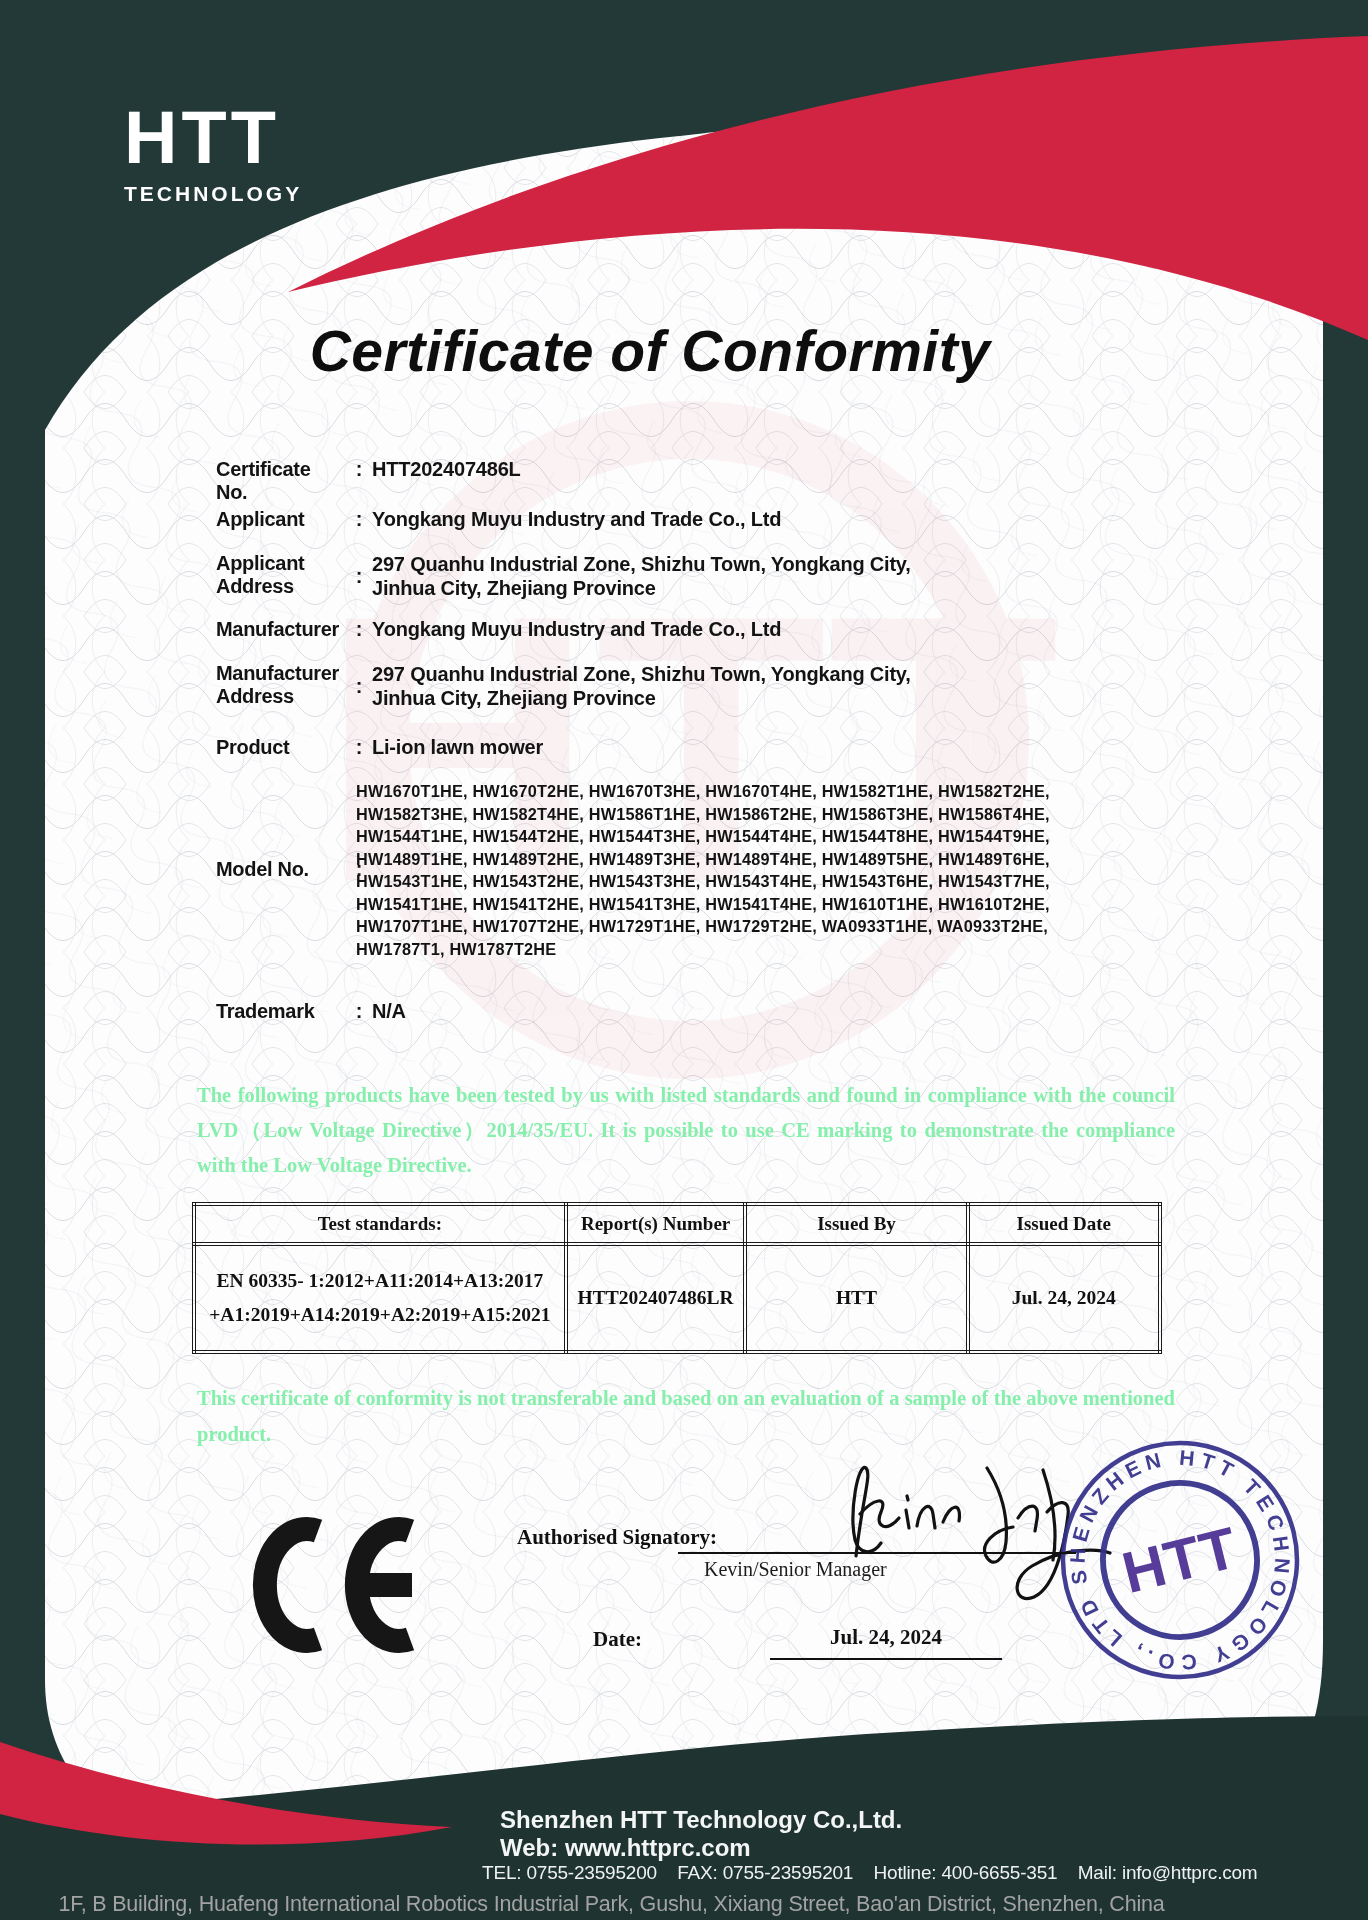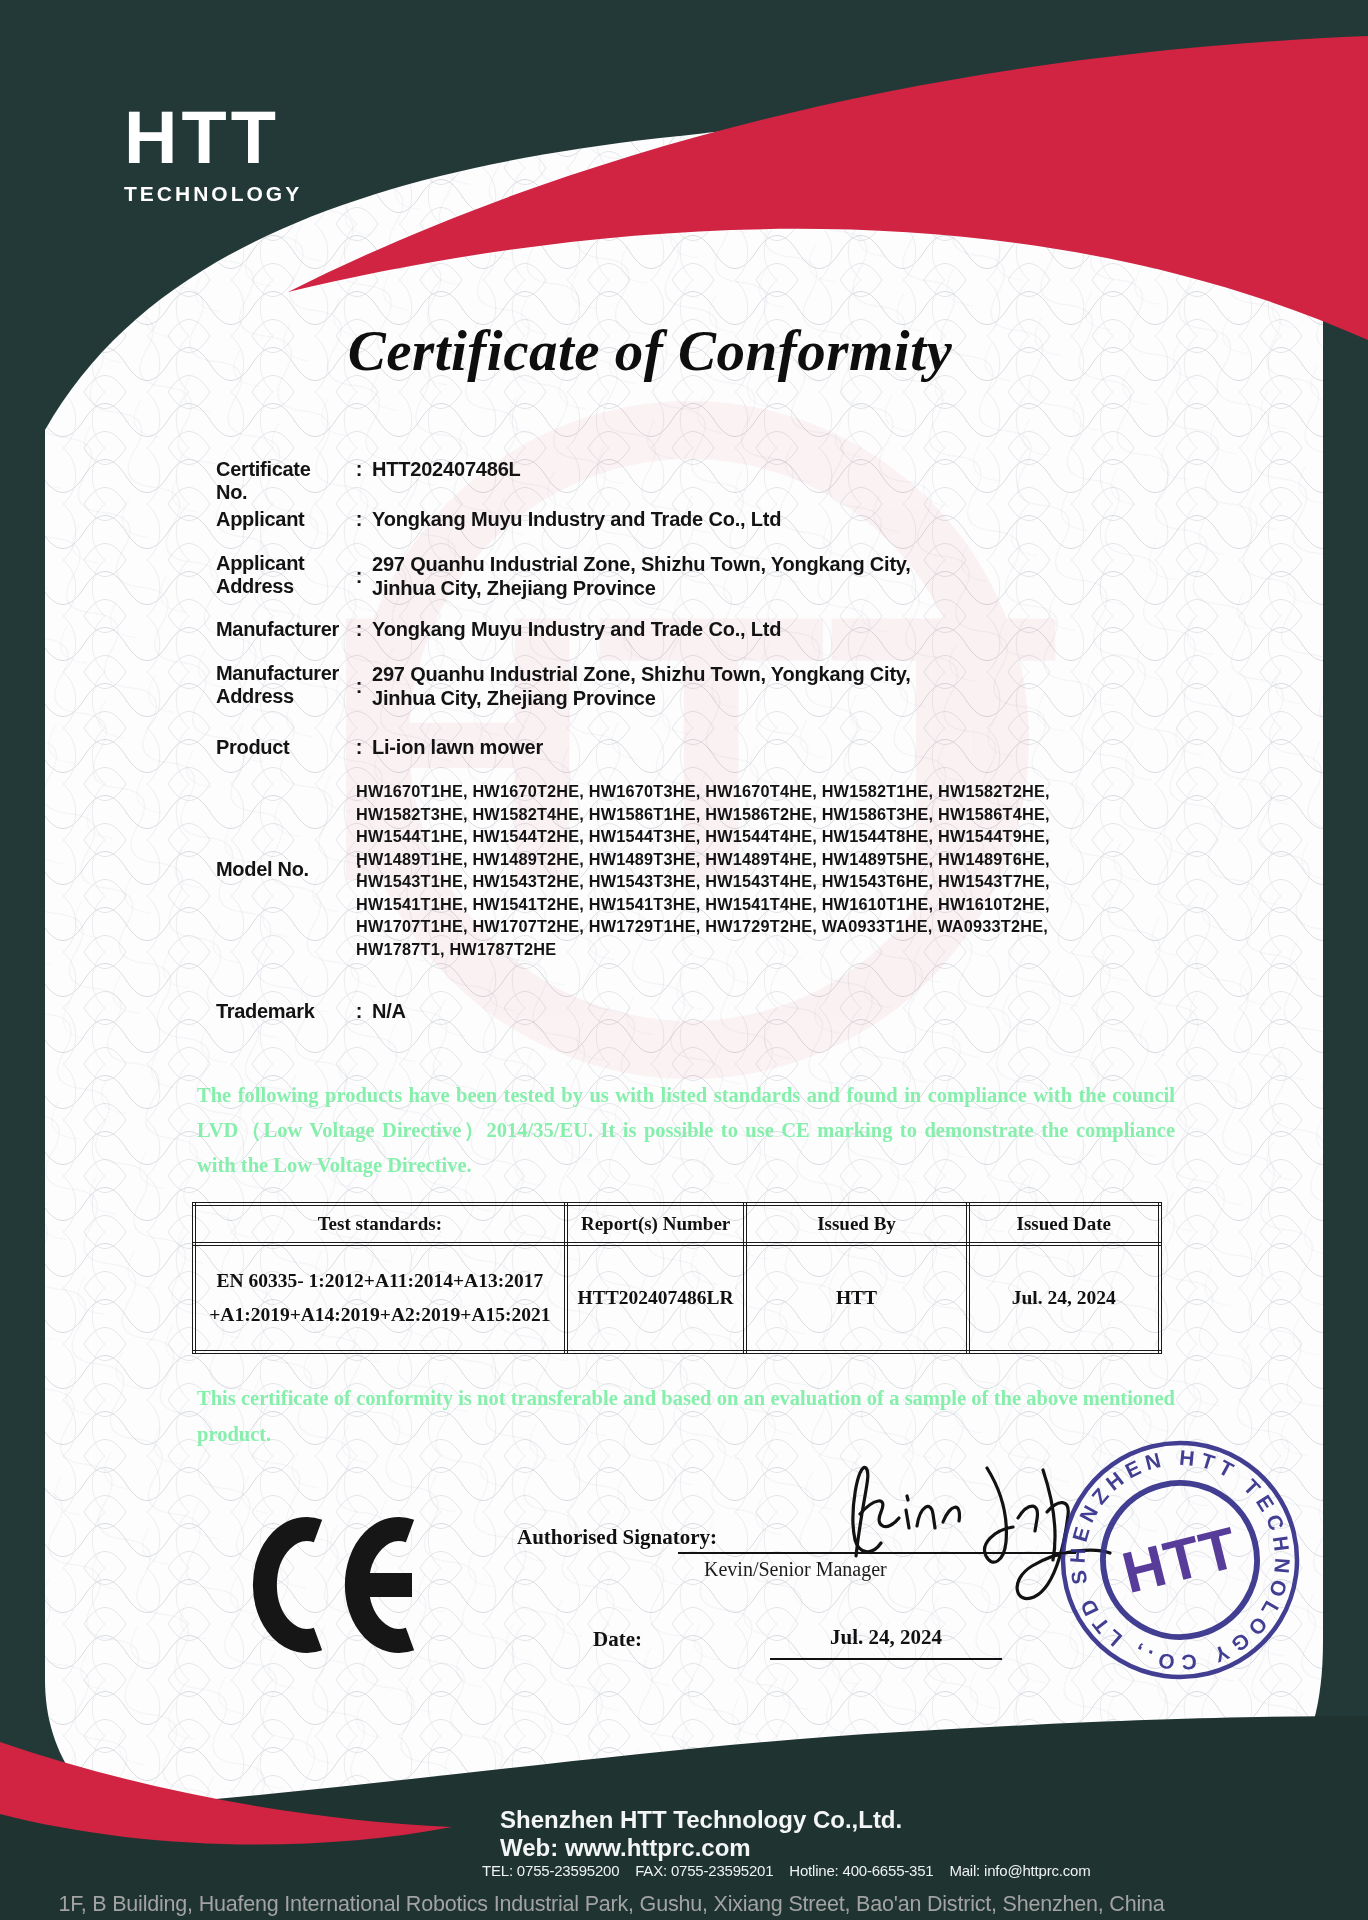--- a/index.html
+++ b/index.html
@@ -5,21 +5,21 @@
   html,body{margin:0;padding:0;}
   body{width:1368px;height:1920px;position:relative;overflow:hidden;
        background:#233937;font-family:"Liberation Sans",sans-serif;}
   .abs{position:absolute;}
   
   .logo-wrap{left:124px;top:96px;color:#fff;}
   .logo-main{font-size:74px;font-weight:bold;letter-spacing:4px;line-height:84px;}
   .logo-sub{font-size:21px;font-weight:bold;letter-spacing:3px;margin-top:2px;}
   
   .cert-title{left:170px;top:318px;width:960px;text-align:center;
-    font-size:57px;font-weight:bold;font-style:italic;color:#0e0e0e;letter-spacing:0.5px;font-family:Liberation Serif, serif;}
+    font-size:57px;font-weight:bold;font-style:italic;color:#0e0e0e;letter-spacing:0.5px;}
   
   .row{position:absolute;left:200px;display:flex;color:#131313;font-weight:bold;font-size:20px;margin-left:16px;}
   .row .lbl{width:130px;line-height:23px;letter-spacing:-0.3px;}
   .row .col{width:26px;text-align:center;}
   .row .val{line-height:23px;letter-spacing:-0.2px;}
   .row .val div{line-height:24px;}
   .col-mid{align-self:center;}
   .model-lines{left:356px;top:780px;width:790px;font-weight:bold;font-size:16.3px;
     color:#131313;white-space:nowrap;letter-spacing:0.2px;}
   .model-lines div{line-height:22.5px;}
@@ -41,21 +41,21 @@
   .sig-line{left:678px;top:1500px;width:398px;height:52px;border-bottom:2.5px solid #111;}
   .sig-name{left:688px;top:1558px;width:280px;font-family:"Liberation Serif",serif;
     font-size:20px;color:#1c1c1c;margin-left:16px;}
   .date-label{left:593px;top:1627px;font-family:"Liberation Serif",serif;
     font-weight:bold;font-size:21px;color:#111;}
   .date-value{left:770px;top:1625px;width:232px;text-align:center;border-bottom:2.5px solid #111;
     font-family:"Liberation Serif",serif;font-weight:bold;font-size:21px;color:#111;padding-bottom:8px;}
   
   .footer-line1{left:500px;top:1806px;width:800px;display:flex;justify-content:space-between;
     color:#f4f6f6;font-weight:bold;font-size:24px;flex-direction:column;}
-  .footer-line2{left:482px;top:1862px;color:#eef2f2;font-size:15px;white-space:pre;letter-spacing:-0.2px;}
+  .footer-line2{left:482px;top:1862px;color:#eef2f2;font-size:19px;white-space:pre;letter-spacing:-0.2px;}
   .footer-line3{left:0;top:1892px;width:1223px;text-align:center;color:#a3a3a3;font-size:21.5px;letter-spacing:-0.2px;}
   svg.bg{position:absolute;left:0;top:0;}
 </style>
 </head>
 <body>
 
 <svg class="bg" width="1368" height="1920" viewBox="0 0 1368 1920">
   <defs>
     <pattern id="gp" width="84" height="56" patternUnits="userSpaceOnUse">
       <path d="M0,28 C14,6 28,6 42,28 C56,50 70,50 84,28" stroke="#aab1ba" stroke-width="1" fill="none"></path>

